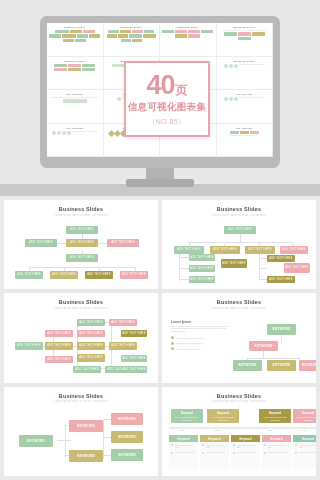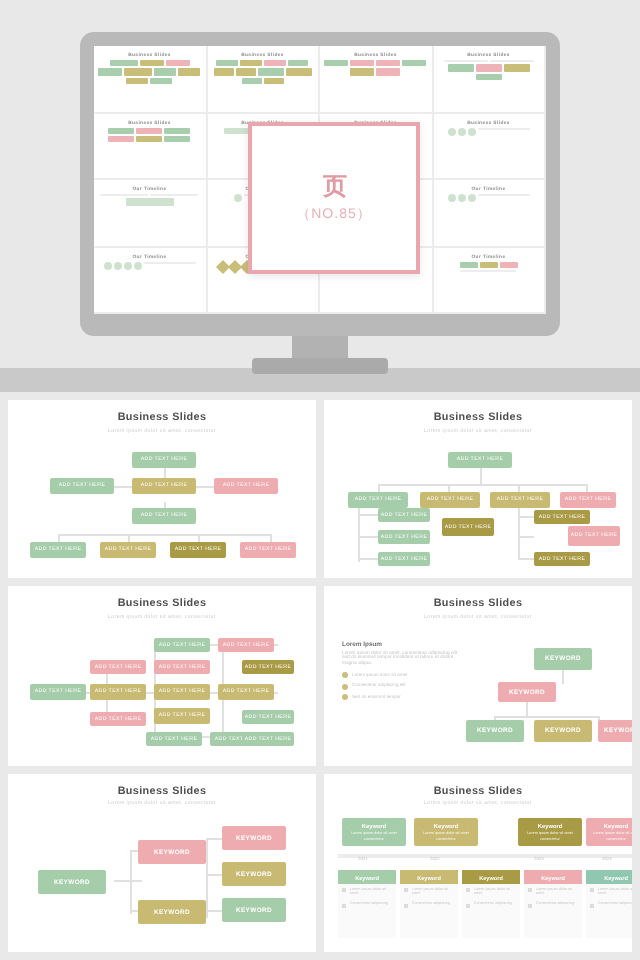--- a/index.html
+++ b/index.html
@@ -351,22 +351,24 @@
               <span class="mini y" style="width:9px"></span>
               <span class="mini p" style="width:9px"></span>
               <span class="mini line" style="width:28px"></span>
             </div>
           </div>
 
         </div>
 
         <div class="title-card">
           <div class="t-big">
+            <span class="num">40</span>
             <span class="unit">页</span>
           </div>
+          <div class="t-main">信息可视化图表集</div>
           <div class="t-no">（NO.85）</div>
         </div>
 
       </div>
     </div>
 
     <div class="stand-neck"></div>
     <div class="stand-base"></div>
   </div>
 

